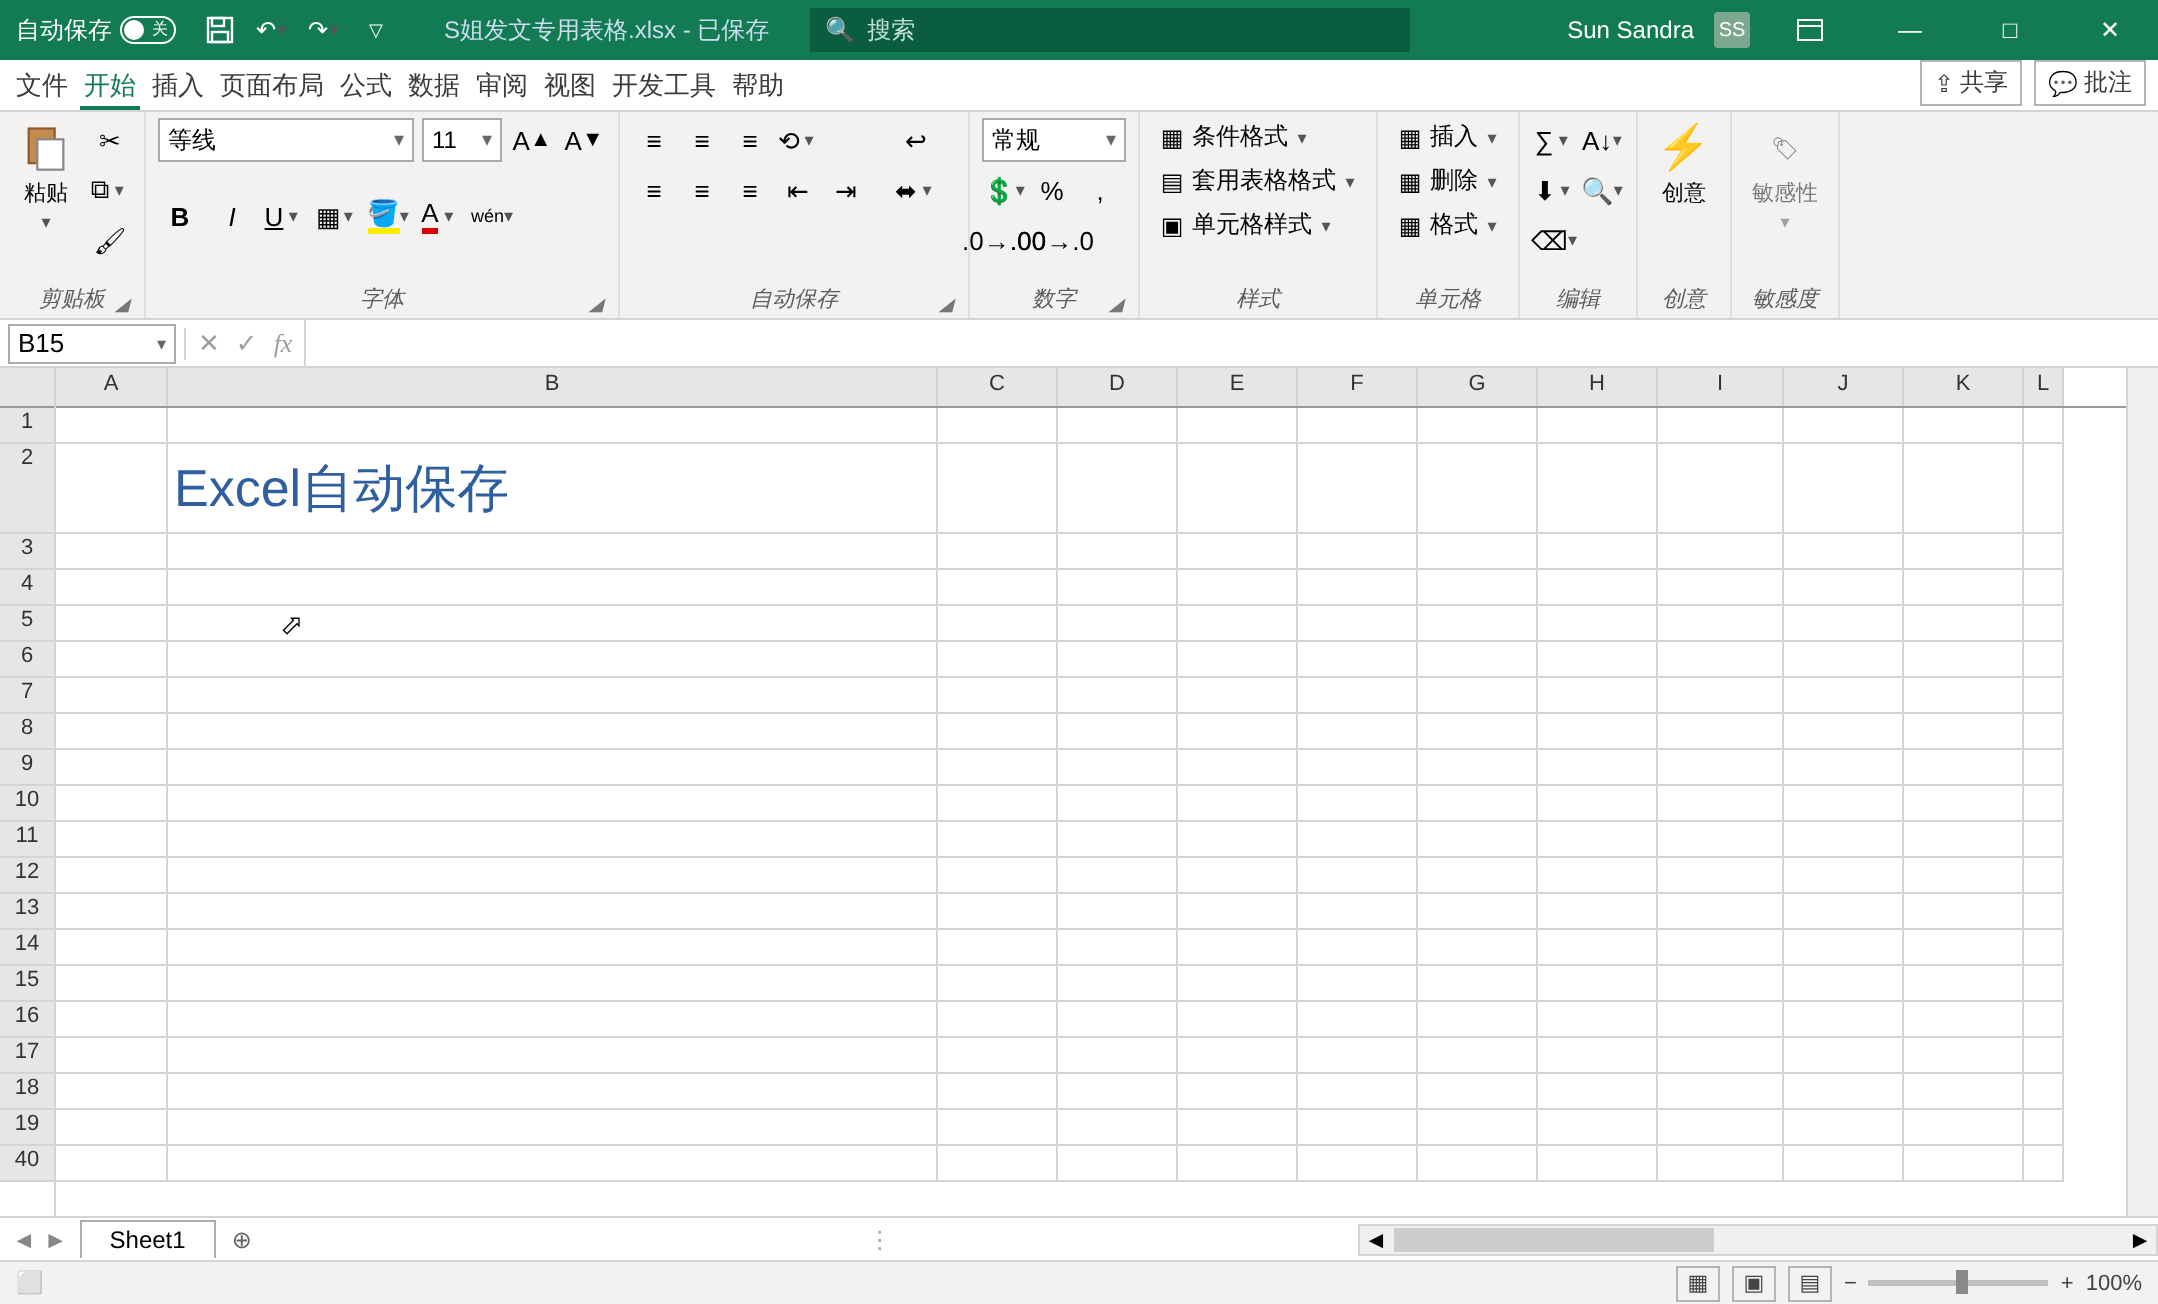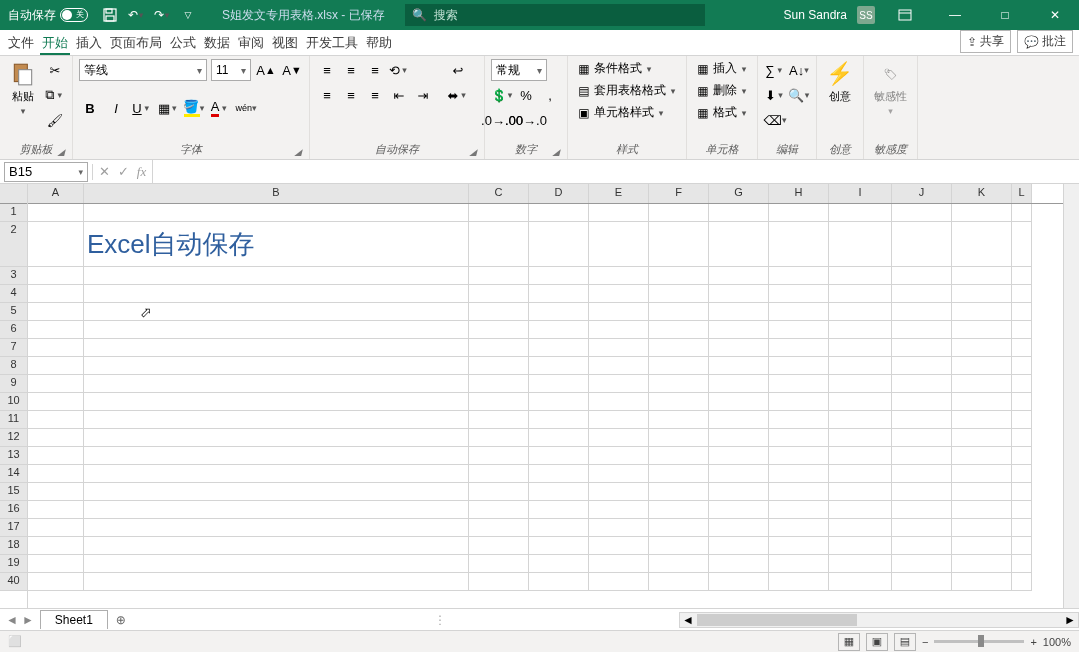--- a/index.html
+++ b/index.html
@@ -218,21 +218,21 @@
           <span class="sm-btn" style="width:40px">↩</span>
           <span class="sm-btn" style="width:40px">⬌<span class="dd">▾</span></span>
         </div>
       </div>
       <div class="rgroup-label"><span>自动保存</span><span class="launcher">◢</span></div>
     </div>
 
     <div class="rgroup">
       <div class="rgroup-content">
         <div class="col">
-          <div class="sel" style="width:56px">常规</div>
+          <div class="sel" style="width:72px">常规</div>
           <div style="display:flex;gap:2px">
             <span class="sm-btn">💲<span class="dd">▾</span></span>
             <span class="sm-btn">%</span>
             <span class="sm-btn">,</span>
           </div>
           <div style="display:flex;gap:2px">
             <span class="sm-btn">.0→.00</span>
             <span class="sm-btn">.00→.0</span>
           </div>
         </div>

